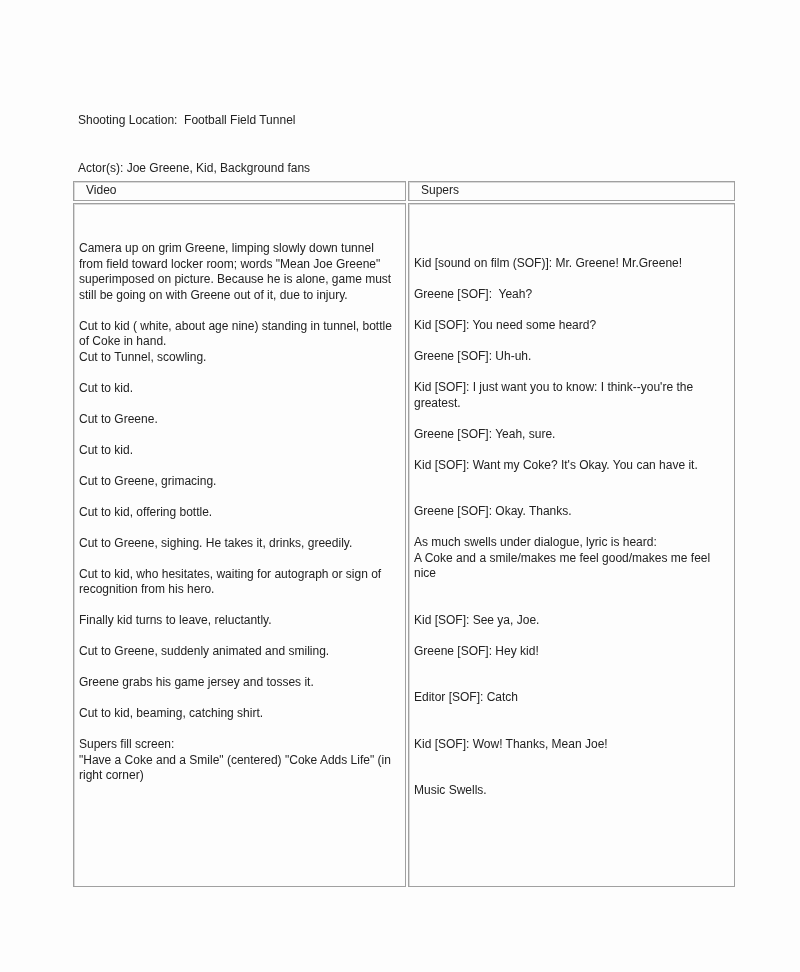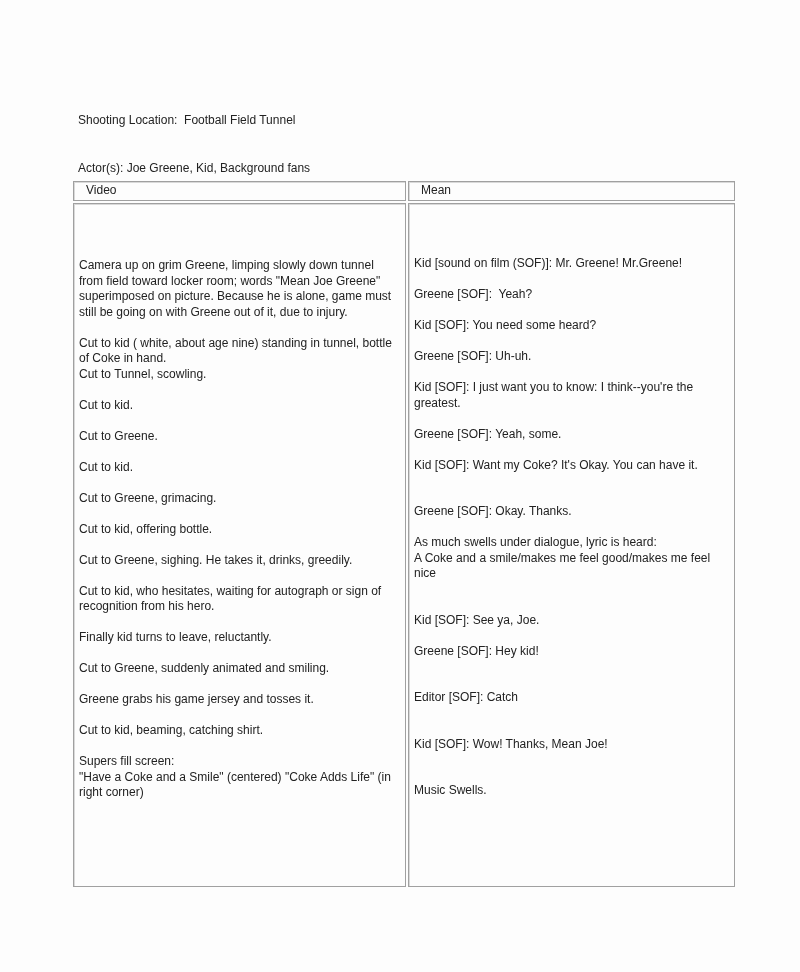--- a/index.html
+++ b/index.html
@@ -39,21 +39,21 @@
     background: #fdfdfd;
     vertical-align: top;
     font-size: 12px;
     line-height: 15.5px;
     padding: 1px 5px;
   }
   td.col-video { width: 307px; }
   td.col-audio { width: 301px; }
   .head-row td { height: 16px; padding: 1px 12px; }
   .body-row td { height: 680px; }
-  .cell-content.video-content { padding-top: 53px; }
+  .cell-content.video-content { padding-top: 36px; }
   .cell-content.audio-content { padding-top: 51px; }
   .cell-content p.line {
     margin: 0;
     white-space: pre-wrap;
   }
   .cell-content p.blank { min-height: 15.5px; }
 </style>
 </head>
 <body>
 
@@ -63,21 +63,21 @@
     <p>Shooting Location:  Football Field Tunnel</p>
     <p>Actor(s): Joe Greene, Kid, Background fans</p>
     <p>Editor(s):  Sally Theis</p>
     <p>Login: ETA616____</p>
   </div>
 
   <table class="script-table">
     <tbody>
       <tr class="head-row">
         <td class="col-video">Video</td>
-        <td class="col-audio">Mean</td>
+        <td class="col-audio">Supers</td>
       </tr>
       <tr class="body-row">
         <td class="col-video">
           <div class="cell-content video-content">
               <p class="line">Camera up on grim Greene, limping slowly down tunnel from field toward locker room; words "Mean Joe Greene" superimposed on picture. Because he is alone, game must still be going on with Greene out of it, due to injury.</p>
               <p class="line blank"></p>
               <p class="line">Cut to kid ( white, about age nine) standing in tunnel, bottle of Coke in hand.</p>
               <p class="line">Cut to Tunnel, scowling.</p>
               <p class="line blank"></p>
               <p class="line">Cut to kid.</p>
@@ -111,21 +111,21 @@
               <p class="line">Kid [sound on film (SOF)]: Mr. Greene! Mr.Greene!</p>
               <p class="line blank"></p>
               <p class="line">Greene [SOF]:  Yeah?</p>
               <p class="line blank"></p>
               <p class="line">Kid [SOF]: You need some heard?</p>
               <p class="line blank"></p>
               <p class="line">Greene [SOF]: Uh-uh.</p>
               <p class="line blank"></p>
               <p class="line">Kid [SOF]: I just want you to know: I think--you're the greatest.</p>
               <p class="line blank"></p>
-              <p class="line">Greene [SOF]: Yeah, some.</p>
+              <p class="line">Greene [SOF]: Yeah, sure.</p>
               <p class="line blank"></p>
               <p class="line">Kid [SOF]: Want my Coke? It's Okay. You can have it.</p>
               <p class="line blank"></p>
               <p class="line blank"></p>
               <p class="line">Greene [SOF]: Okay. Thanks.</p>
               <p class="line blank"></p>
               <p class="line">As much swells under dialogue, lyric is heard:
 A Coke and a smile/makes me feel good/makes me feel nice</p>
               <p class="line blank"></p>
               <p class="line blank"></p>

